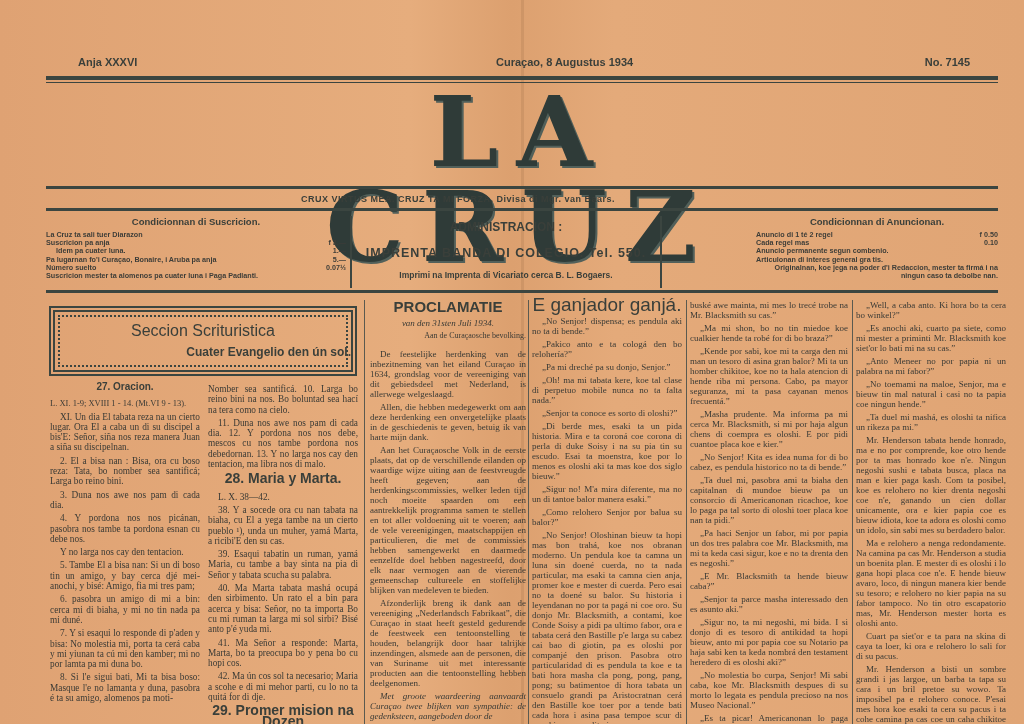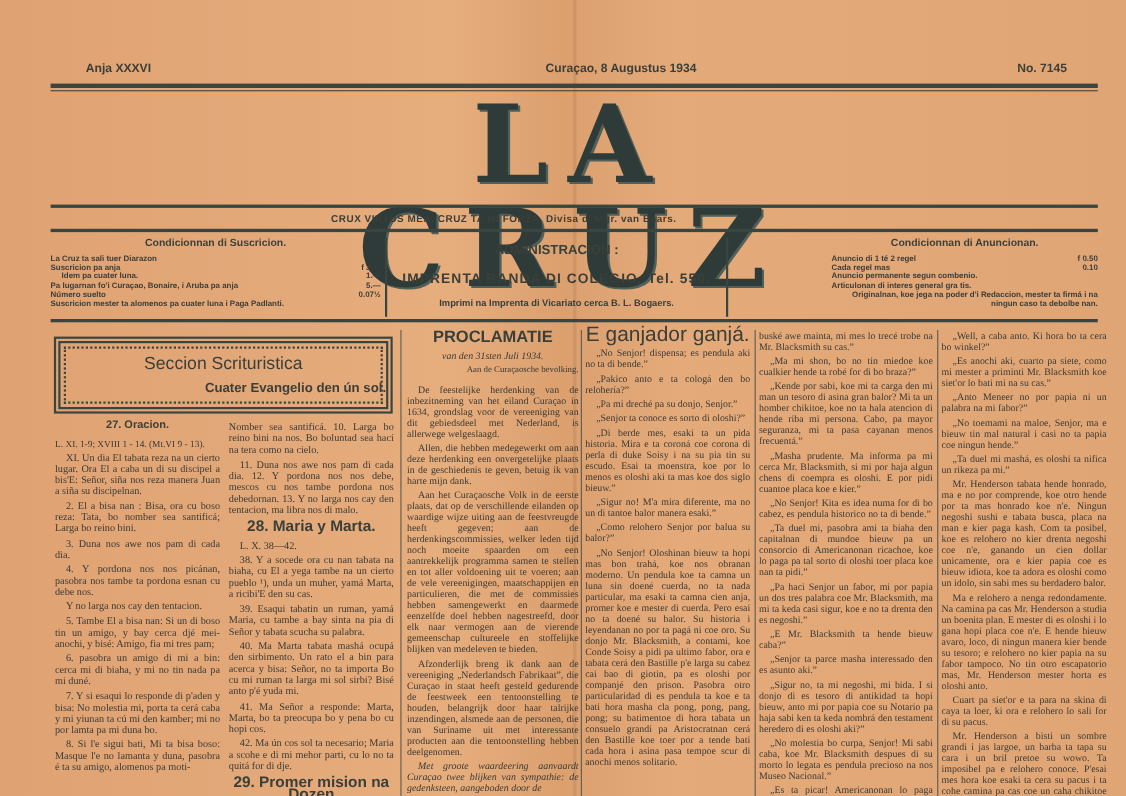--- a/index.html
+++ b/index.html
@@ -180,20 +180,21 @@
   <p style="font-style:italic">Met groote waardeering aanvaardt Curaçao twee blijken van sympathie: de gedenksteen, aangeboden door de</p>
 </div>
 
 <div class="col-sep" style="left:528px;top:300px;height:424px;"></div>
 
 <div class="col" style="left:532px;top:300px;width:150px;font-size:9px;line-height:10px;">
   <div class="eg-title">E ganjador ganjá.</div>
   <p>„No Senjor! dispensa; es pendula aki no ta di bende.”</p>
   <p>„Pakico anto e ta cologá den bo relohería?”</p>
   <p>„Pa mi dreché pa su donjo, Senjor.”</p>
+  <p>„Oh! ma mi tabata kere, koe tal clase di perpetuo mobile nunca no ta falta nada.”</p>
   <p>„Senjor ta conoce es sorto di oloshi?”</p>
   <p>„Di berde mes, esaki ta un pida historia. Mira e ta coroná coe corona di perla di duke Soisy i na su pia tin su escudo. Esai ta moenstra, koe por lo menos es oloshi aki ta mas koe dos siglo bieuw.”</p>
   <p>„Sigur no! M'a mira diferente, ma no un di tantoe balor manera esaki.”</p>
   <p>„Como relohero Senjor por balua su balor?”</p>
   <p>„No Senjor! Oloshinan bieuw ta hopi mas bon trahá, koe nos obranan moderno. Un pendula koe ta camna un luna sin doené cuerda, no ta nada particular, ma esaki ta camna cien anja, promer koe e mester di cuerda. Pero esai no ta doené su balor. Su historia i leyendanan no por ta pagá ni coe oro. Su donjo Mr. Blacksmith, a contami, koe Conde Soisy a pidi pa ultimo fabor, ora e tabata cerá den Bastille p'e larga su cabez cai bao di giotin, pa es oloshi por companjé den prison. Pasobra otro particularidad di es pendula ta koe e ta bati hora masha cla pong, pong, pang, pong; su batimentoe di hora tabata un consuelo grandi pa Aristocratnan cerá den Bastille koe toer por a tende bati cada hora i asina pasa tempoe scur di anochi menos solitario.</p>
 
 </div>
 
 <div class="col-sep" style="left:686px;top:300px;height:424px;"></div>
 

